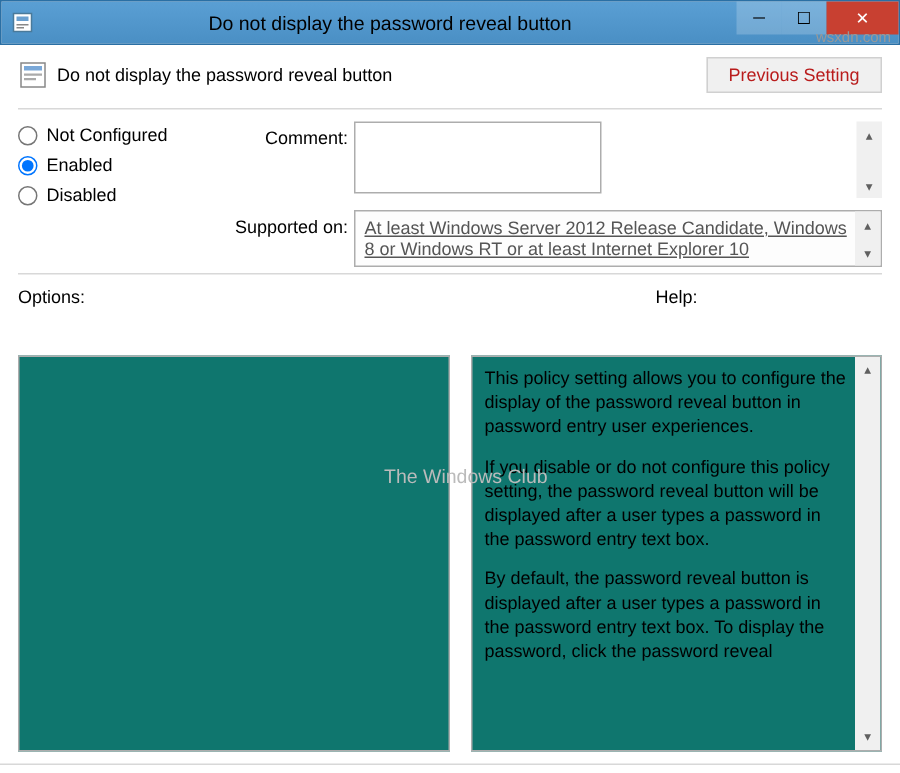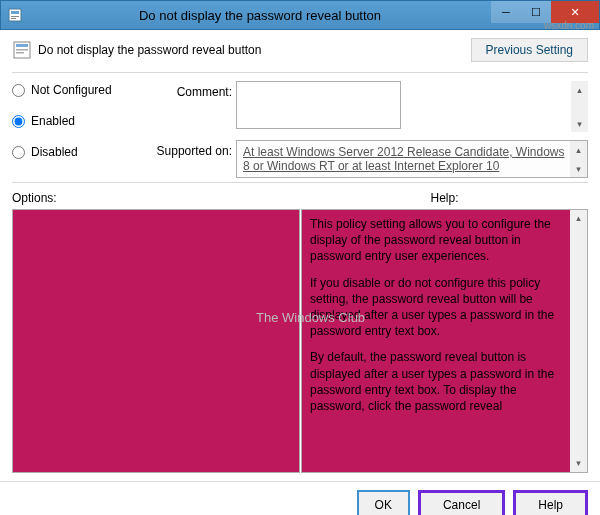--- a/index.html
+++ b/index.html
@@ -45,24 +45,24 @@
     }
     .policy-icon {
       width: 20px; height: 20px;
       display: flex; align-items: center; justify-content: center;
     }
     .policy-title { flex: 1; font-size: 12px; }
     .nav-btn {
       padding: 4px 14px; font-size: 12px;
       background: #f0f0f0; border: 1px solid #b5b5b5;
     }
-    .nav-btn.disabled { color: #0c4a6e; border-color: #d0d0d0; }
+    .nav-btn.disabled { color: #b91c1c; border-color: #d0d0d0; }
     .hr { border-top: 1px solid #d8d8d8; margin: 4px 0 8px 0; }
     .config-row { display: flex; gap: 12px; }
-    .radios { width: 130px; display: flex; flex-direction: column; gap: 17px; padding-top: 2px; }
+    .radios { width: 130px; display: flex; flex-direction: column; gap: 6px; padding-top: 2px; }
     .radio-item { display: flex; align-items: center; gap: 6px; font-size: 12px; }
     .radio-item input { margin: 0; }
     .fields { flex: 1; display: flex; flex-direction: column; gap: 8px; }
     .field-row { display: flex; gap: 4px; align-items: flex-start; }
     .field-label { width: 78px; text-align: right; font-size: 12px; padding-top: 4px; }
     .comment-box {
       flex: 1; height: 48px; border: 1px solid #adadad;
       padding: 4px; font-family: inherit; font-size: 12px; resize: none;
       background: #fff; position: relative;
     }
@@ -73,30 +73,31 @@
     .scroll-arrow {
       height: 17px; display: flex; align-items: center; justify-content: center;
       color: #606060; font-size: 9px;
     }
     .supported-box {
       flex: 1; border: 1px solid #adadad; padding: 4px 20px 4px 6px;
       background: #fdfdfd; font-size: 12px; color: #555; position: relative;
       min-height: 38px;
       text-decoration: underline;
     }
-    .panels { display: flex; gap: 1px; margin-top: 6px; }
+    .panels { display: flex; gap: 14px; margin-top: 6px; }
     .panel-col { display: flex; flex-direction: column; }
     .panel-col.options { width: 288px; }
     .panel-col.help { flex: 1; align-items: center; }
     .panel-label { font-size: 12px; margin-bottom: 4px; }
     .panel-box {
-      border: 1px solid #adadad; background: #be185d;
+      border: 1px solid #adadad; background: #0f766e;
       height: 264px; padding: 6px 20px 6px 8px;
       font-size: 12px; color: #000; overflow: hidden; position: relative;
       line-height: 1.35;
+      margin-top: 28px;
     }
     .panel-box p { margin-bottom: 10px; }
     .footer {
       border-top: 1px solid #d8d8d8;
       padding: 8px 12px; display: flex; justify-content: flex-end; gap: 8px;
     }
     .footer-btn {
       padding: 5px 22px; font-size: 12px;
       background: #f0f0f0; border: 3px solid #6d28d9;
     }

